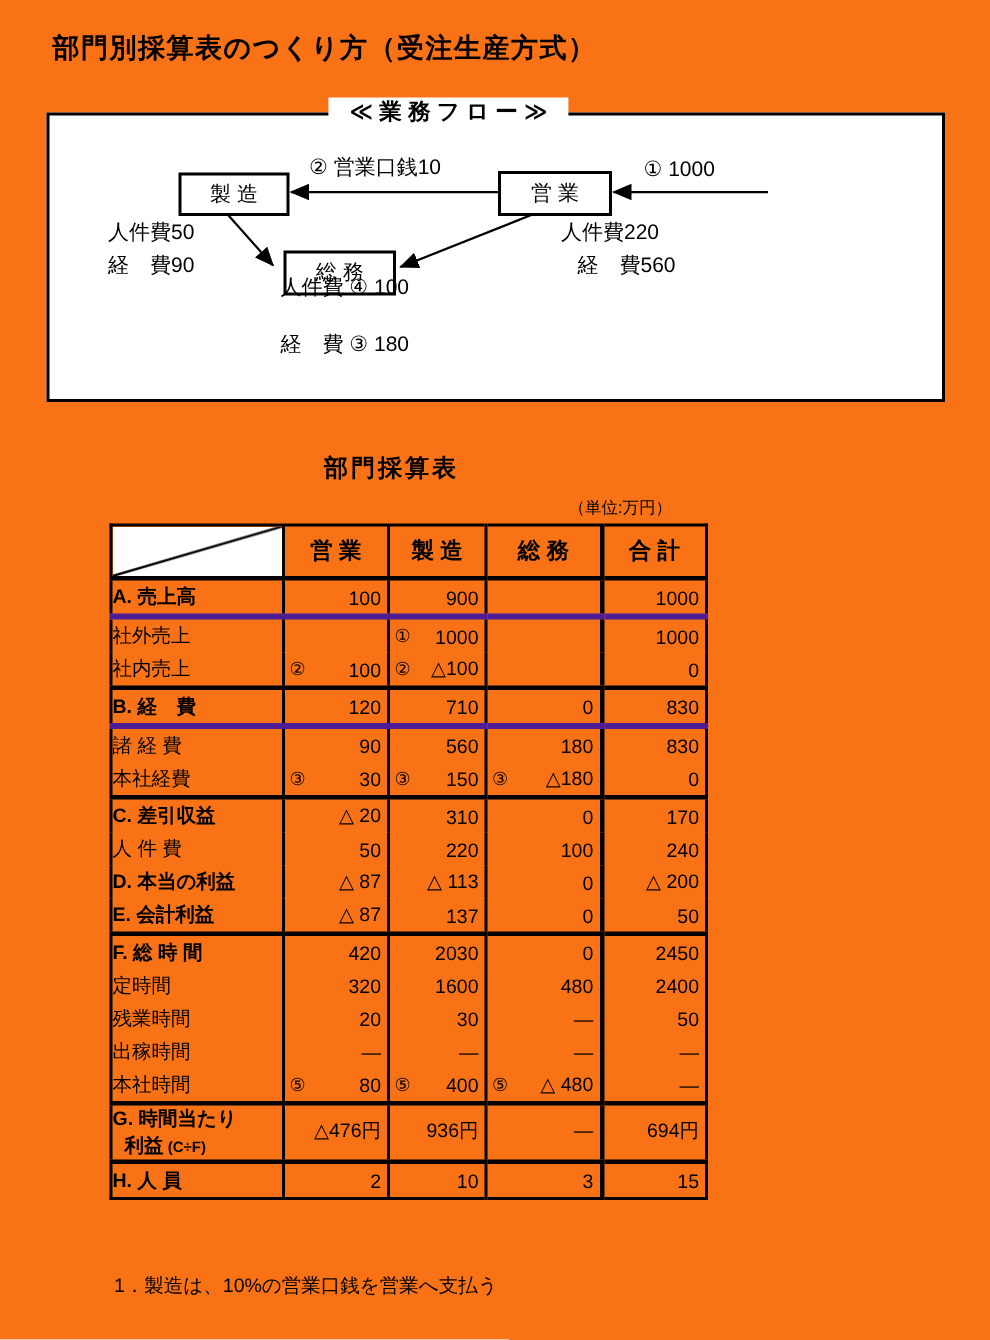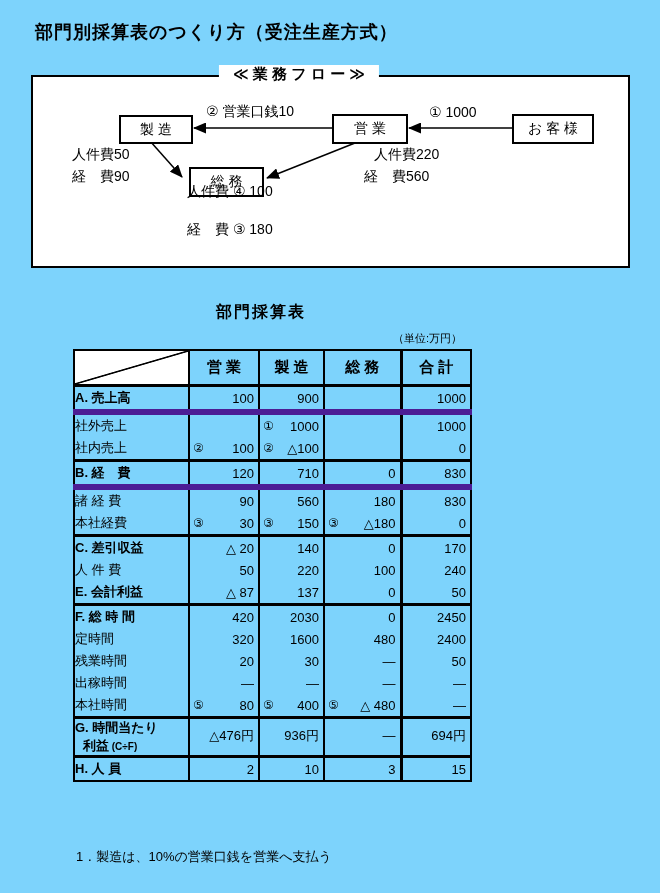--- a/index.html
+++ b/index.html
@@ -1,17 +1,17 @@
 <!DOCTYPE html>
 <html><head>
 <meta charset="utf-8">
 <style>
   html,body { margin:0; padding:0; background:#fff; }
   #page {
-    position:relative; width:660px; height:893px; background:#7dd3fc;
+    position:relative; width:660px; height:893px; background:#f97316;
     font-family:"Liberation Sans","DejaVu Sans",sans-serif; color:#000;
     overflow:hidden;
   }
   .abs { position:absolute; }
 
   
   #main-title { left:35px; top:20px; font-size:18px; font-weight:bold; letter-spacing:1px; white-space:pre; }
 
   
   #flow {
@@ -30,28 +30,28 @@
   #box-mfg      { left:86px;  top:38px; width:70px; height:25px; }
   #box-sales    { left:299px; top:37px; width:72px; height:26px; }
   #box-customer { left:479px; top:37px; width:78px; height:26px; }
   #box-ga       { left:156px; top:90px; width:71px; height:26px; }
   .flow-label { position:absolute; font-size:14px; white-space:pre; z-index:2; }
   #lbl-commission { left:173px; top:26px; }
   #lbl-amount     { left:396px; top:27px; }
   #lbl-mfg-labor  { left:39px;  top:69px; }
   #lbl-mfg-exp    { left:39px;  top:91px; }
   #lbl-sales-labor{ left:341px; top:69px; }
-  #lbl-sales-exp  { left:331px; top:91px; }
+  #lbl-sales-exp  { left:352px; top:91px; }
   #lbl-ga-labor   { left:154px; top:106px; }
   #lbl-ga-exp     { left:154px; top:144px; }
   #flow-arrows { position:absolute; left:0; top:0; width:595px; height:189px; z-index:1; }
 
   
   #table-title { left:216px; top:302px; font-size:16px; font-weight:bold; letter-spacing:2px; white-space:pre; }
-  #unit-note   { left:362px; top:331px; width:100px; text-align:right; font-size:11px; white-space:pre; }
+  #unit-note   { left:348px; top:331px; width:100px; text-align:right; font-size:11px; white-space:pre; }
 
   #profit-table {
     position:absolute; left:73px; top:349px; width:397px;
     border-collapse:collapse; table-layout:fixed;
     border:2px solid #000;
   }
   #profit-table th, #profit-table td { padding:0; overflow:hidden; }
   #profit-table th {
     height:33px; border-bottom:3px solid #000; border-left:2px solid #000;
     font-size:15px; font-weight:bold; text-align:center; white-space:pre;
@@ -61,21 +61,21 @@
     background:linear-gradient(to bottom right,
       #fff calc(50% - 1.2px), #000 calc(50% - 0.4px),
       #000 calc(50% + 0.4px), #fff calc(50% + 1.2px));
   }
   #profit-table th.col-total, #profit-table td:nth-child(5) { border-left:3px solid #000; }
   #profit-table td {
     height:22px; border-left:2px solid #000;
     font-size:13px; vertical-align:middle;
   }
   #profit-table td:first-child { border-left:none; }
-  tr.bb-thin  td { border-bottom:6px solid #4c1d95; }
+  tr.bb-thin  td { border-bottom:4px solid #4c1d95; }
   tr.bb-thick td { border-bottom:3px solid #000; }
   td.lbl { text-align:left; padding-left:4px; white-space:pre; }
   td.lbl.sub { padding-left:17px; font-weight:normal;margin-top:16px; }
   td.lbl.section { font-weight:bold; }
   .cellwrap { display:flex; align-items:center; padding:0 4px 0 3px; }
   .num { margin-left:auto; white-space:pre; }
   .circ { font-size:12px; }
   tr.g-row td { height:41px; vertical-align:bottom; }
   tr.g-row td.lbl { vertical-align:top; padding-top:3px; }
   tr.g-row .cellwrap { padding-bottom:3px; }
@@ -102,21 +102,20 @@
         </marker>
       </defs>
       <line x1="479" y1="51" x2="376" y2="51" stroke="#000" stroke-width="1.5" marker-end="url(#ah)"></line>
       <line x1="299" y1="51" x2="161" y2="51" stroke="#000" stroke-width="1.5" marker-end="url(#ah)"></line>
       <line x1="117" y1="64" x2="149" y2="100" stroke="#000" stroke-width="1.5" marker-end="url(#ah)"></line>
       <line x1="327" y1="64" x2="234" y2="101" stroke="#000" stroke-width="1.5" marker-end="url(#ah)"></line>
     </svg>
 
     <div class="flow-box" id="box-mfg">製 造</div>
     <div class="flow-box" id="box-sales">営 業</div>
-    <div class="flow-box" id="box-customer">お 客 様</div>
     <div class="flow-box" id="box-ga">総 務</div>
 
     <div class="flow-label" id="lbl-commission">② 営業口銭10</div>
     <div class="flow-label" id="lbl-amount">① 1000</div>
     <div class="flow-label" id="lbl-mfg-labor">人件費50</div>
     <div class="flow-label" id="lbl-mfg-exp">経　費90</div>
     <div class="flow-label" id="lbl-sales-labor">人件費220</div>
     <div class="flow-label" id="lbl-sales-exp">経　費560</div>
     <div class="flow-label" id="lbl-ga-labor">人件費 ④ 100</div>
     <div class="flow-label" id="lbl-ga-exp">経　費 ③ 180</div>
@@ -289,21 +288,21 @@
         </tr>
         <tr class="bb-none">
           <td class="lbl section">C. 差引収益</td>
           <td>
             <div class="cellwrap">
               <span class="num">△ 20</span>
             </div>
           </td>
           <td>
             <div class="cellwrap">
-              <span class="num">140</span>
+              <span class="num">310</span>
             </div>
           </td>
           <td>
             <div class="cellwrap">
               <span class="num">0</span>
             </div>
           </td>
           <td>
             <div class="cellwrap">
               <span class="num">170</span>
@@ -323,20 +322,43 @@
             </div>
           </td>
           <td>
             <div class="cellwrap">
               <span class="num">100</span>
             </div>
           </td>
           <td>
             <div class="cellwrap">
               <span class="num">240</span>
+            </div>
+          </td>
+        </tr>
+        <tr class="bb-none">
+          <td class="lbl section">D. 本当の利益</td>
+          <td>
+            <div class="cellwrap">
+              <span class="num">△ 87</span>
+            </div>
+          </td>
+          <td>
+            <div class="cellwrap">
+              <span class="num">△ 113</span>
+            </div>
+          </td>
+          <td>
+            <div class="cellwrap">
+              <span class="num">0</span>
+            </div>
+          </td>
+          <td>
+            <div class="cellwrap">
+              <span class="num">△ 200</span>
             </div>
           </td>
         </tr>
         <tr class="bb-thick">
           <td class="lbl section">E. 会計利益</td>
           <td>
             <div class="cellwrap">
               <span class="num">△ 87</span>
             </div>
           </td>

